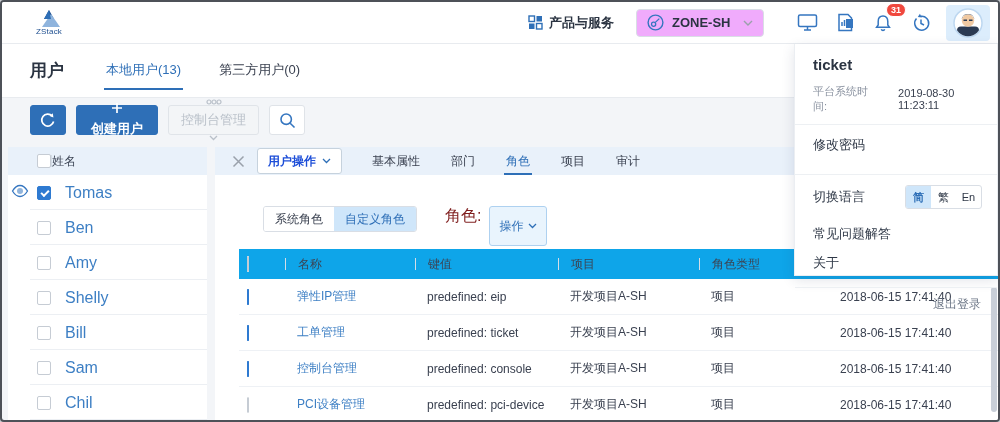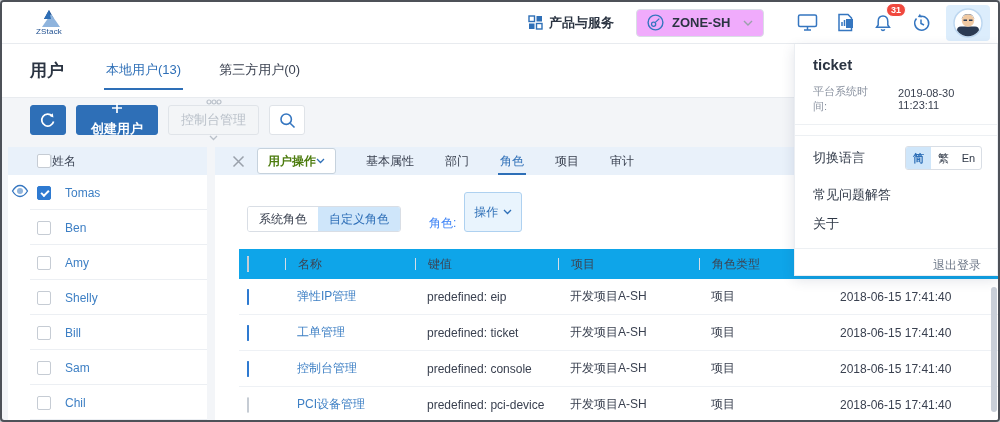--- a/index.html
+++ b/index.html
@@ -35,42 +35,42 @@
   .btn-disabled{background:#f3f5f7;border:1px solid #e0e4e9;color:#b9c0c9;padding:0 12px;gap:6px;cursor:default;}
   .btn-search{width:36px;background:#fff;border:1px solid #dfe3e8;}
   
   .ucard{position:absolute;left:6px;top:145px;bottom:0;width:199px;background:#fff;overflow:hidden;}
   .band{height:28px;background:#e9f1fa;display:flex;align-items:center;font-size:12px;color:#3c4454;}
   .ucard .band{padding-left:29px;}
   .hsep{width:1px;height:12px;background:#d4dde7;}
   .u-row{position:relative;height:35px;display:flex;align-items:center;}
   .u-row .rline{position:absolute;left:22px;right:0;bottom:0;height:1px;background:#eceff3;}
   .u-row .cb{margin-left:29px;}
-  .u-name{margin-left:14px;font-size:12px;color:#3d7fc4;cursor:pointer;}
+  .u-name{margin-left:14px;font-size:16px;color:#3d7fc4;cursor:pointer;}
   .eye{position:absolute;left:3px;top:9px;}
   
   .cb{width:14px;height:14px;border:1px solid #c6ccd4;border-radius:2px;background:#fff;box-sizing:border-box;position:relative;cursor:pointer;flex:none;}
   .cb.on{background:#2e7ad1;border-color:#2e7ad1;}
   .cb.on::after{content:"";position:absolute;left:3px;top:5px;width:6px;height:3px;border-left:2px solid #fff;border-bottom:2px solid #fff;transform:rotate(-45deg);transform-origin:center;margin-top:-2px;}
   
   .dcard{position:absolute;left:213px;top:145px;right:0;bottom:0;background:#fff;overflow:hidden;}
   .dband{padding-left:10px;gap:0;}
   .xicon{width:26px;height:26px;display:flex;align-items:center;justify-content:center;cursor:pointer;}
   .dd-btn{height:24px;margin-left:6px;padding:0 10px;border:1px solid #c6d2dd;border-radius:3px;background:#fff;
-          color:#4d7c0f;font-size:12px;font-weight:bold;display:flex;align-items:center;cursor:pointer;}
+          color:#1d4ed8;font-size:12px;font-weight:bold;display:flex;align-items:center;gap:6px;cursor:pointer;}
   .dtabs{display:flex;align-items:stretch;height:28px;margin-left:28px;}
   .dtab{font-size:12px;color:#3a4150;display:flex;align-items:center;padding:0 2px;margin-right:27px;position:relative;cursor:pointer;}
   .dtab.active{color:#2e6fb7;}
   .dtab.active::after{content:"";position:absolute;left:0;right:0;bottom:0;height:2px;background:#2e6fb7;}
   .dbody{padding-left:24px;}
-  .subrow{display:flex;align-items:flex-end;margin-top:31px;margin-left:8px;height:26px;}
+  .subrow{display:flex;align-items:flex-start;margin-top:31px;margin-left:24px;height:26px;}
   .seg{display:flex;border:1px solid #d9dee5;border-radius:3px;overflow:hidden;}
   .seg span{height:24px;line-height:24px;padding:0 11px;font-size:12px;color:#3a4150;background:#fff;cursor:pointer;}
   .seg span.active{background:#cfe6fa;color:#2e6fb7;}
-  .flabel{margin-left:28px;font-size:12px;color:#3b82f6;}
+  .flabel{margin-left:28px;font-size:16px;color:#7f1d1d;}
   .chip{margin-left:8px;height:40px;box-sizing:border-box;padding:0 9px;border:1px solid #aed1f0;background:#e9f4fd;
         border-radius:3px;color:#2e6fb7;font-size:12px;display:flex;align-items:center;gap:5px;cursor:pointer;}
   .rt{margin-top:17px;}
   .rt-head,.rt-row{display:grid;grid-template-columns:46px 130px 143px 141px 129px 1fr;align-items:center;font-size:12px;}
   .rt-head{height:30px;background:#0ea5e9;color:#3c4454;}
   .rt-head .cbwrap{padding-left:8px;}
   .rt-head .hcell{border-left:1px solid #d4dde7;padding-left:12px;height:12px;line-height:12px;}
   .rt-head .hcell.nob{border-left:none;}
   .rt-row{height:35px;border-bottom:1px solid #eef1f5;color:#3a4150;}
   .rt-row .cbwrap{padding-left:8px;}
@@ -376,20 +376,21 @@
     <div class="vthumb"></div>
   </div>
 
   <div class="amenu">
     <div class="am-name">ticket</div>
     <div class="am-time">
       <span class="l">平台系统时间:</span>
       <span class="v">2019-08-30 11:23:11</span>
     </div>
     <div class="am-div"></div>
+    <div class="am-item am-pwd">修改密码</div>
     <div class="am-div"></div>
     <div class="am-item am-lang">
       <span>切换语言</span>
       <div class="langs">
         <span class="active">简</span>
         <span>繁</span>
         <span>En</span>
       </div>
     </div>
     <div class="am-item am-faq">常见问题解答</div>

